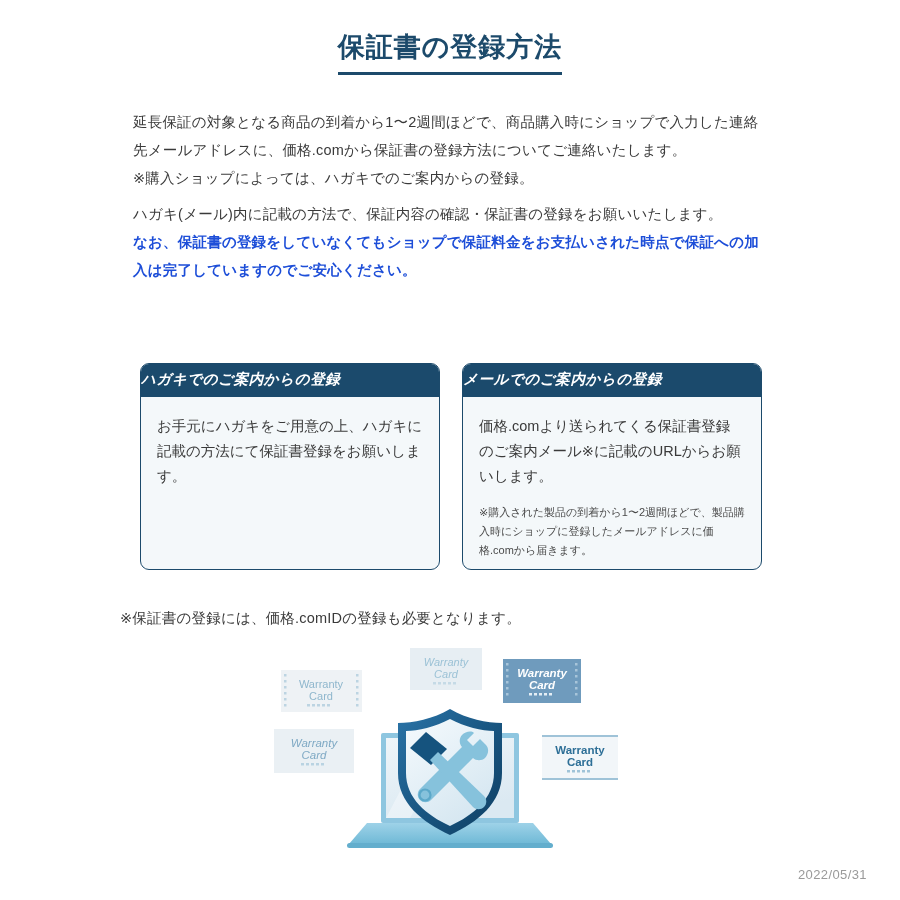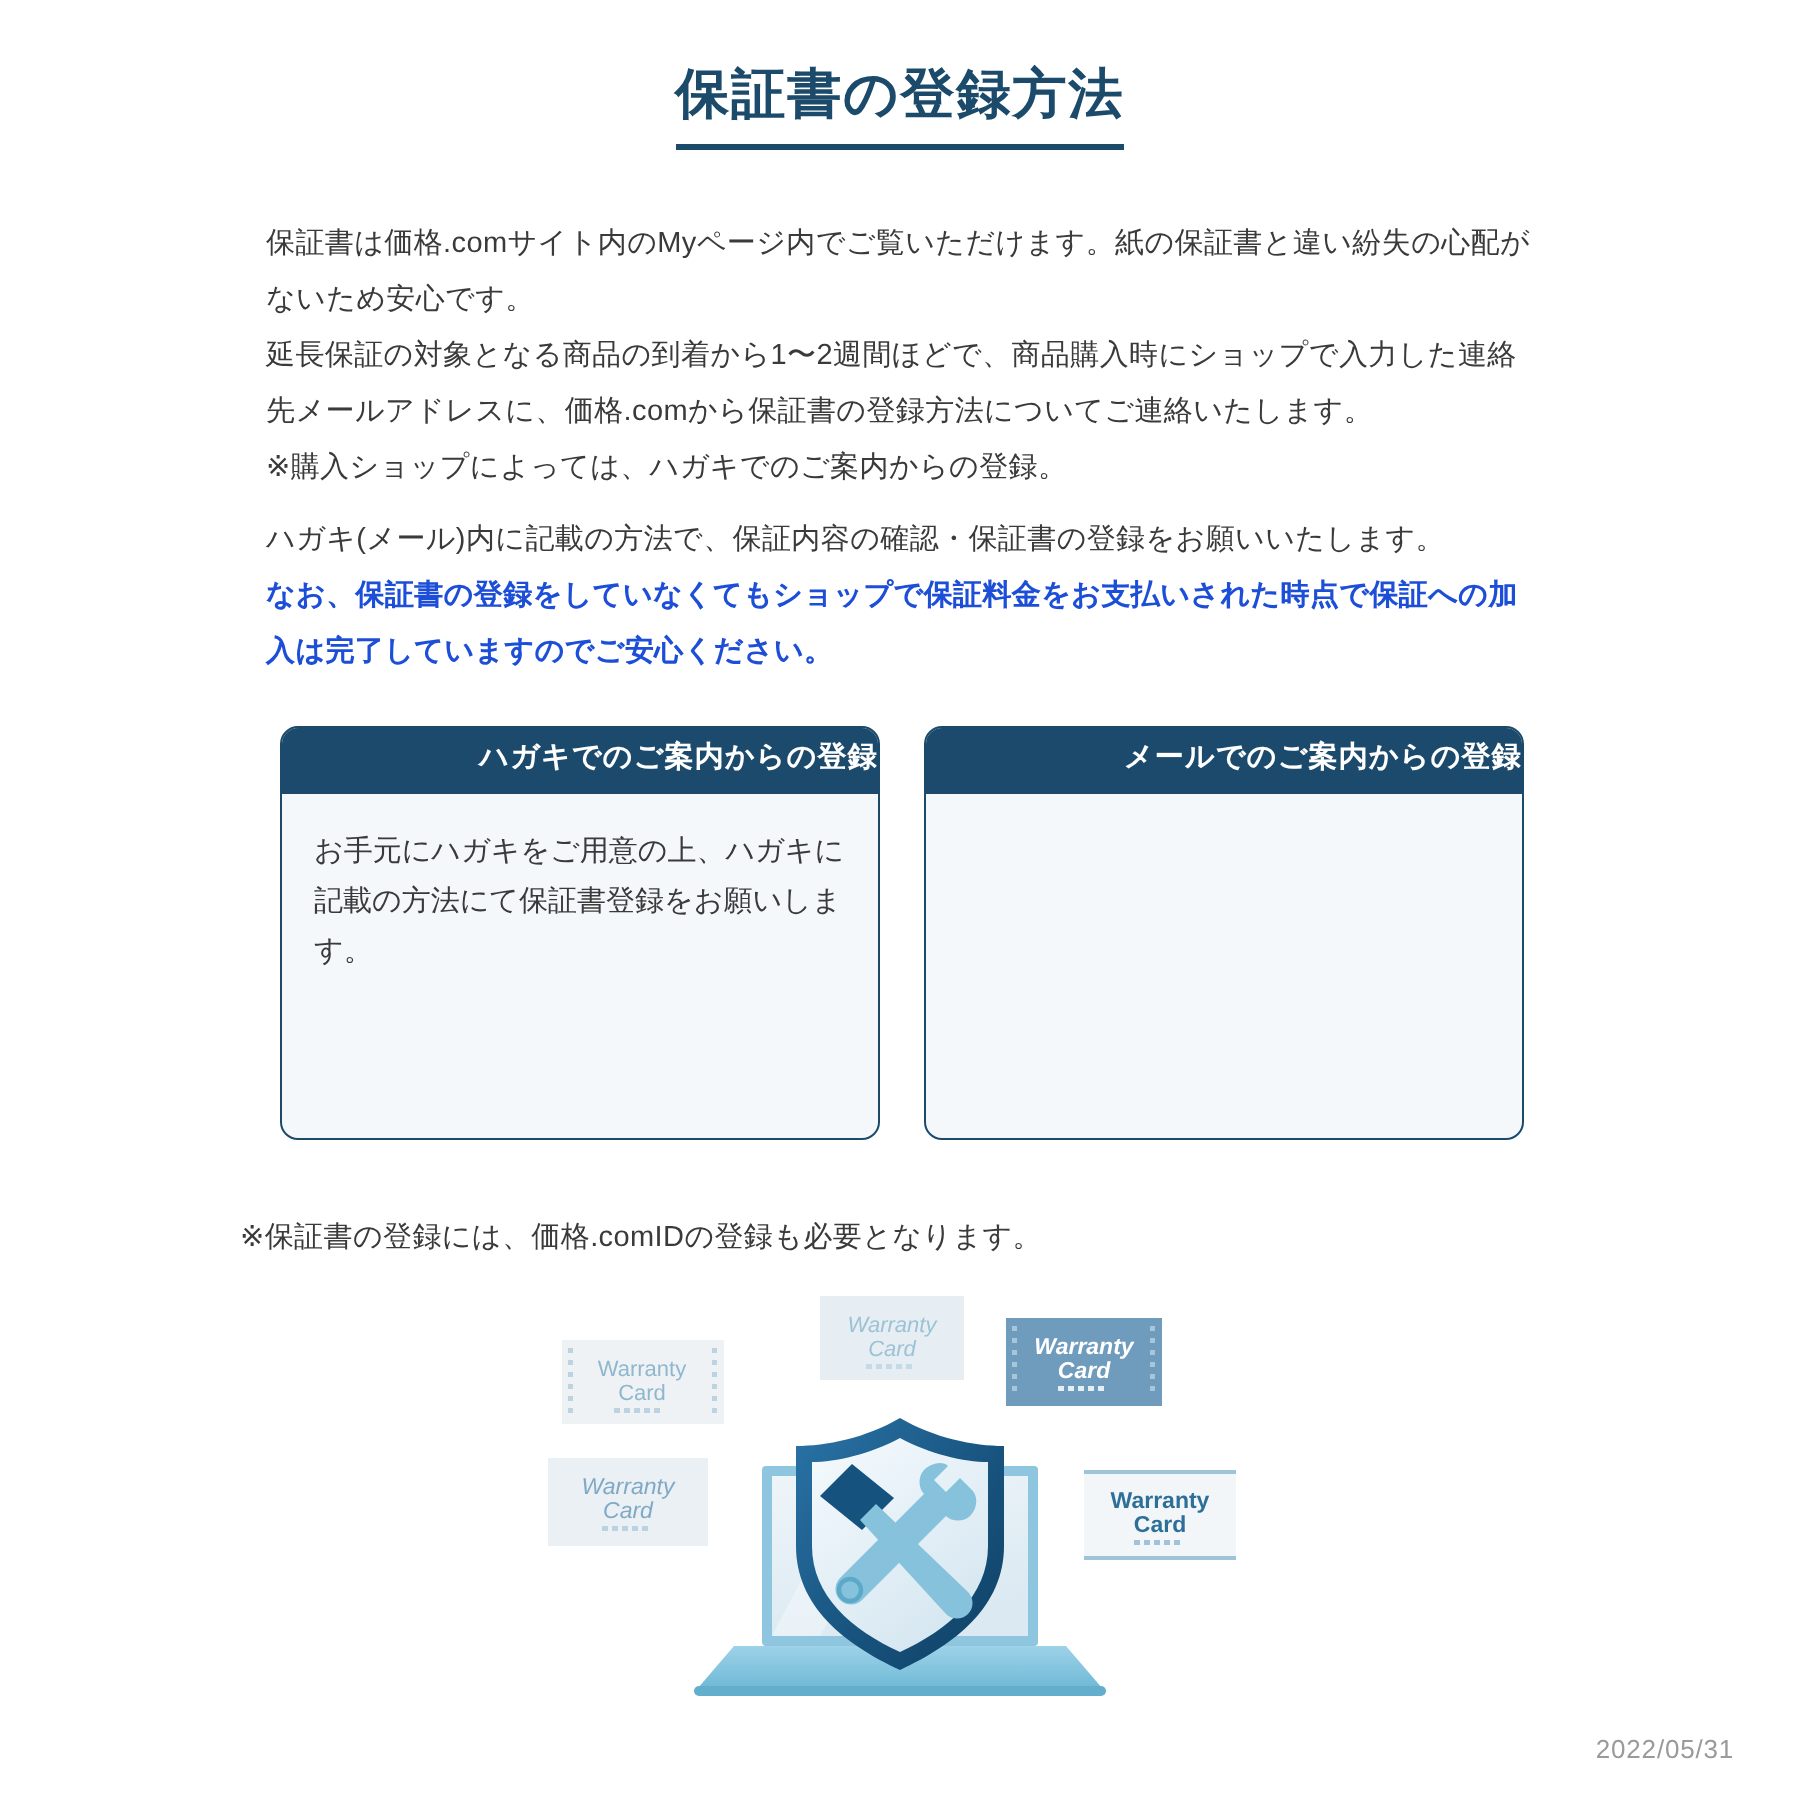--- a/index.html
+++ b/index.html
@@ -71,24 +71,25 @@
     overflow: hidden;
     height: 207px;
     display: flex;
     flex-direction: column;
   }
   .box-header {
     background: #1b4a6c;
     color: #ffffff;
     font-size: 14.5px;
     font-weight: bold;
-    text-align: right;
+    text-align: left;
     padding: 8px 0 9px;
     letter-spacing: 0.6px;
     line-height: 1.1;
+    font-style: italic;
   }
   .box-body {
     flex: 1;
     padding: 17px 16px 10px 16px;
     box-sizing: border-box;
   }
   .box-text {
     font-size: 14.5px;
     line-height: 25px;
     color: #3a3a3a;
@@ -134,21 +135,20 @@
 </head>
 <body>
 
 <div class="title-wrap">
   <div class="page-title">保証書の登録方法</div>
 </div>
 
 <div class="content">
 
   <div class="para">
-    <p>保証書は価格.comサイト内のMyページ内でご覧いただけます。紙の保証書と違い紛失の心配がないため安心です。</p>
     <p>延長保証の対象となる商品の到着から1〜2週間ほどで、商品購入時にショップで入力した連絡先メールアドレスに、価格.comから保証書の登録方法についてご連絡いたします。</p>
     <p>※購入ショップによっては、ハガキでのご案内からの登録。</p>
   </div>
 
   <div class="para block-gap">
     <p>ハガキ(メール)内に記載の方法で、保証内容の確認・保証書の登録をお願いいたします。</p>
     <p class="bold">なお、保証書の登録をしていなくてもショップで保証料金をお支払いされた時点で保証への加入は完了していますのでご安心ください。</p>
   </div>
 
 </div>
@@ -157,20 +157,24 @@
 
   <div class="box">
     <div class="box-header">ハガキでのご案内からの登録</div>
     <div class="box-body">
       <p class="box-text">お手元にハガキをご用意の上、ハガキに記載の方法にて保証書登録をお願いします。</p>
     </div>
   </div>
 
   <div class="box">
     <div class="box-header">メールでのご案内からの登録</div>
+    <div class="box-body">
+      <p class="box-text">価格.comより送られてくる保証書登録のご案内メール※に記載のURLからお願いします。</p>
+      <p class="box-note">※購入された製品の到着から1〜2週間ほどで、製品購入時にショップに登録したメールアドレスに価格.comから届きます。</p>
+    </div>
   </div>
 
 </div>
 
 <div class="footnote">※保証書の登録には、価格.comIDの登録も必要となります。</div>
 
 <div class="illustration">
   <svg width="360" height="232" viewBox="0 0 360 232" xmlns="http://www.w3.org/2000/svg">
     <defs>
       <linearGradient id="screenGrad" x1="0" y1="0" x2="0.4" y2="1">

